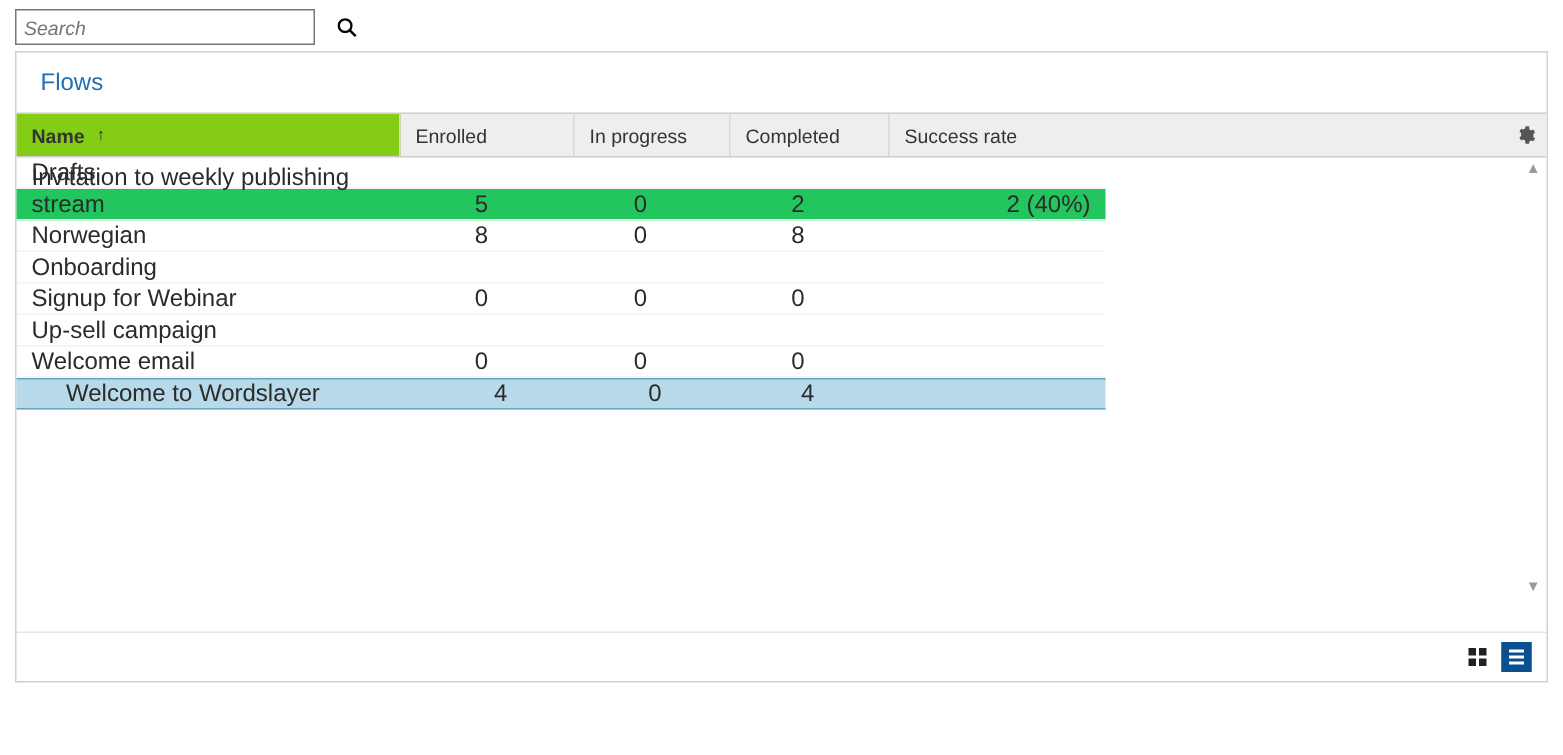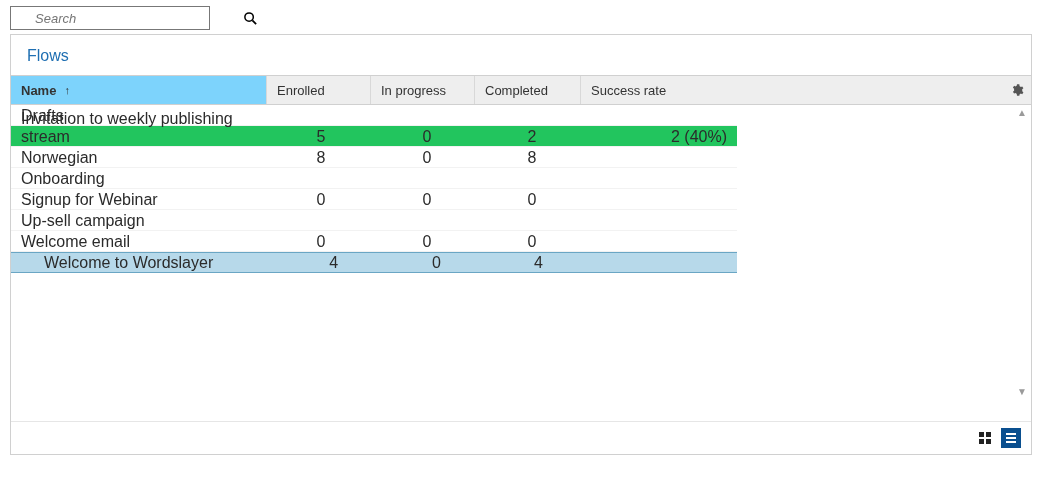--- a/index.html
+++ b/index.html
@@ -31,21 +31,21 @@
     color: #0a6b5a;
     border-bottom: 3px solid #0a6b5a;
     font-weight: 400;
   }
   .search-wrap {
     display: flex;
     align-items: center;
     border: 1px solid #777;
     width: 200px;
     height: 24px;
-    padding: 0 4px 0 22px;
+    padding: 0 4px 0 3px;
     background: #fff;
     gap: 28px;
   }
   .search-input {
     flex: 1;
     border: none;
     outline: none;
     font-style: italic;
     font-size: 13px;
     color: #555;
@@ -77,30 +77,30 @@
   }
   .hcell {
     display: flex;
     align-items: center;
     padding: 0 10px;
     border-right: 1px solid #d8d8d8;
     white-space: nowrap;
   }
   .hcell:last-child { border-right: none; }
   .hcell.name {
-    background: #7dd3fc;
+    background: #84cc16;
     font-weight: 600;
     width: 256px;
   }
   .sort-ind {
     margin-left: 8px;
     font-size: 11px;
     color: #333;
   }
-  .hcell.enrolled { width: 104px; }
+  .hcell.enrolled { width: 116px; }
   .hcell.inprogress { width: 104px; }
   .hcell.completed { width: 106px; }
   .hcell.success { width: 152px; border-right: none; }
   .hcell.spacer { flex: 1; border-right: none; }
   .hcell.gear {
     width: 28px;
     justify-content: center;
     cursor: pointer;
     border-left: none;
     border-right: none;

